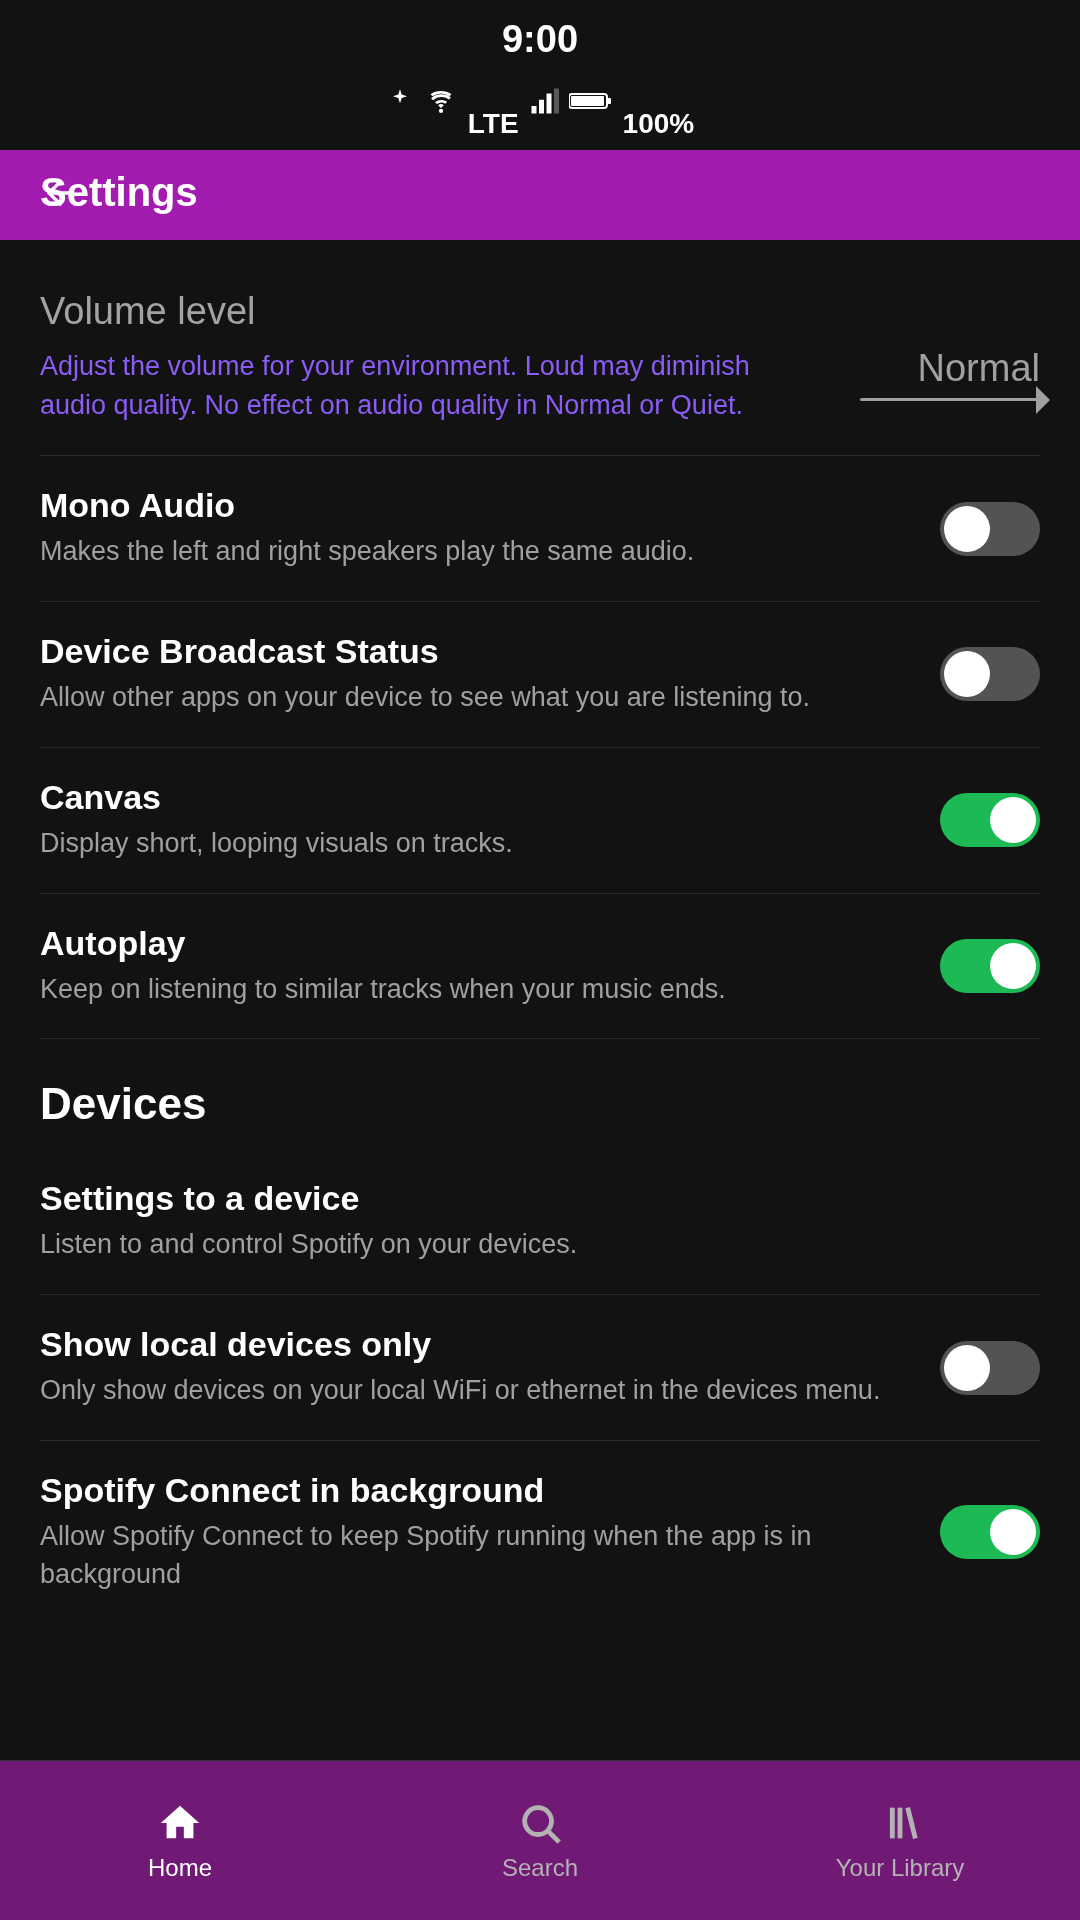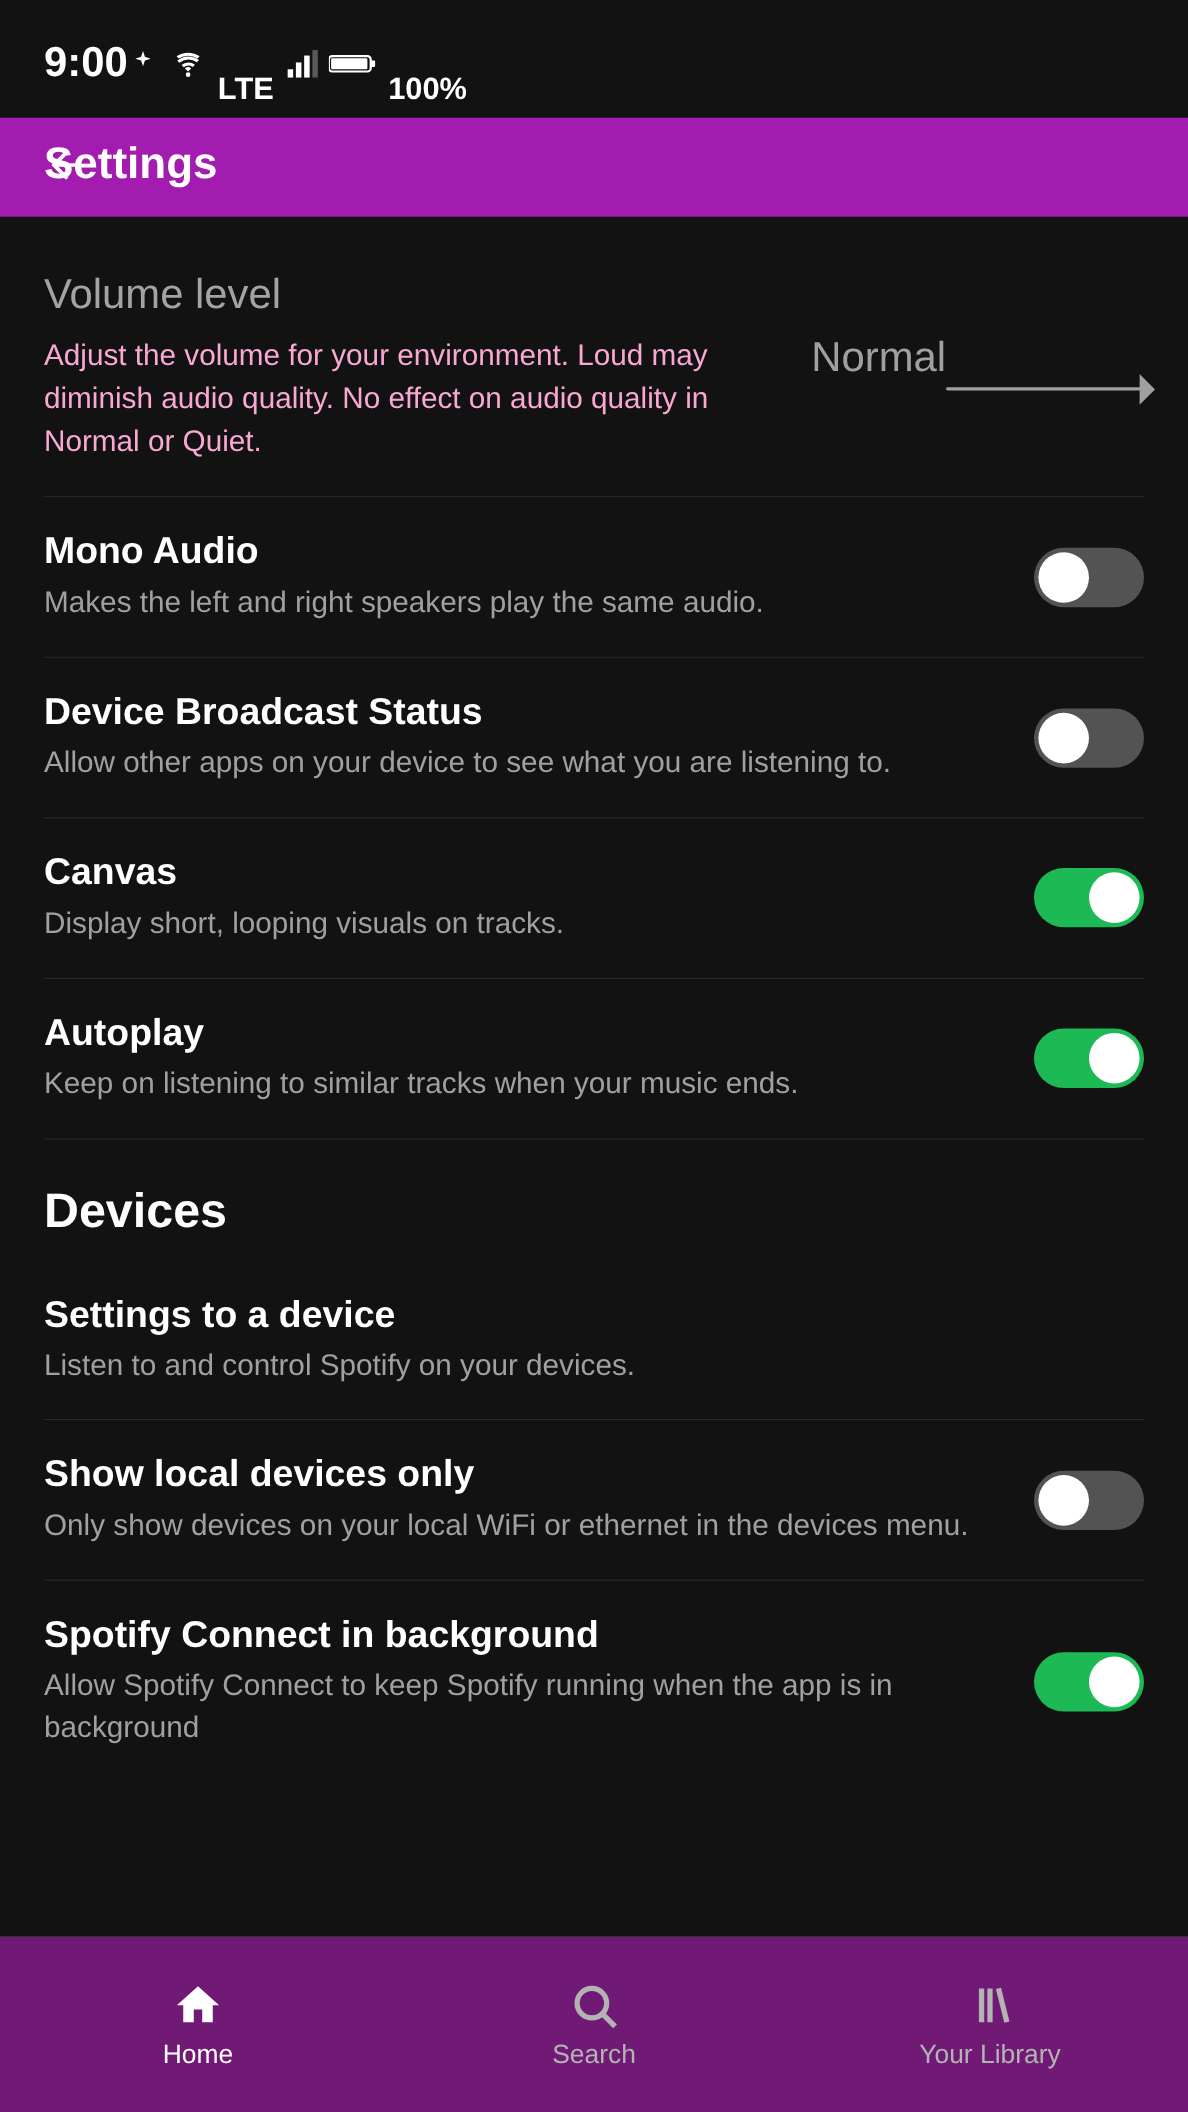--- a/index.html
+++ b/index.html
@@ -11,23 +11,25 @@
       font-family: -apple-system, 'Helvetica Neue', Arial, sans-serif;
       width: 1080px;
       min-height: 1920px;
       position: relative;
       overflow-x: hidden;
     }
 
     
     .status-bar {
       display: flex;
+      justify-content: space-between;
       align-items: center;
       padding: 18px 40px 10px 40px;
       background: #121212;
+      flex-direction: column;
     }
     .status-time {
       font-size: 38px;
       font-weight: 600;
       color: #ffffff;
     }
     .status-icons {
       display: flex;
       align-items: center;
       gap: 10px;
@@ -108,28 +110,28 @@
       color: #a3a3a3;
       margin-bottom: 14px;
     }
     .volume-content {
       display: flex;
       justify-content: space-between;
       align-items: flex-start;
     }
     .volume-desc {
       font-size: 27px;
-      color: #f9a8d4;
+      color: #8b5cf6;
       line-height: 1.45;
       flex: 1;
       padding-right: 30px;
     }
     .volume-value-container {
       display: flex;
-      flex-direction: row;
+      flex-direction: column;
       align-items: flex-end;
       justify-content: flex-end;
       min-width: 200px;
     }
     .volume-value {
       font-size: 38px;
       color: #a0a0a0;
       margin-bottom: 8px;
     }
     .volume-slider-line {

